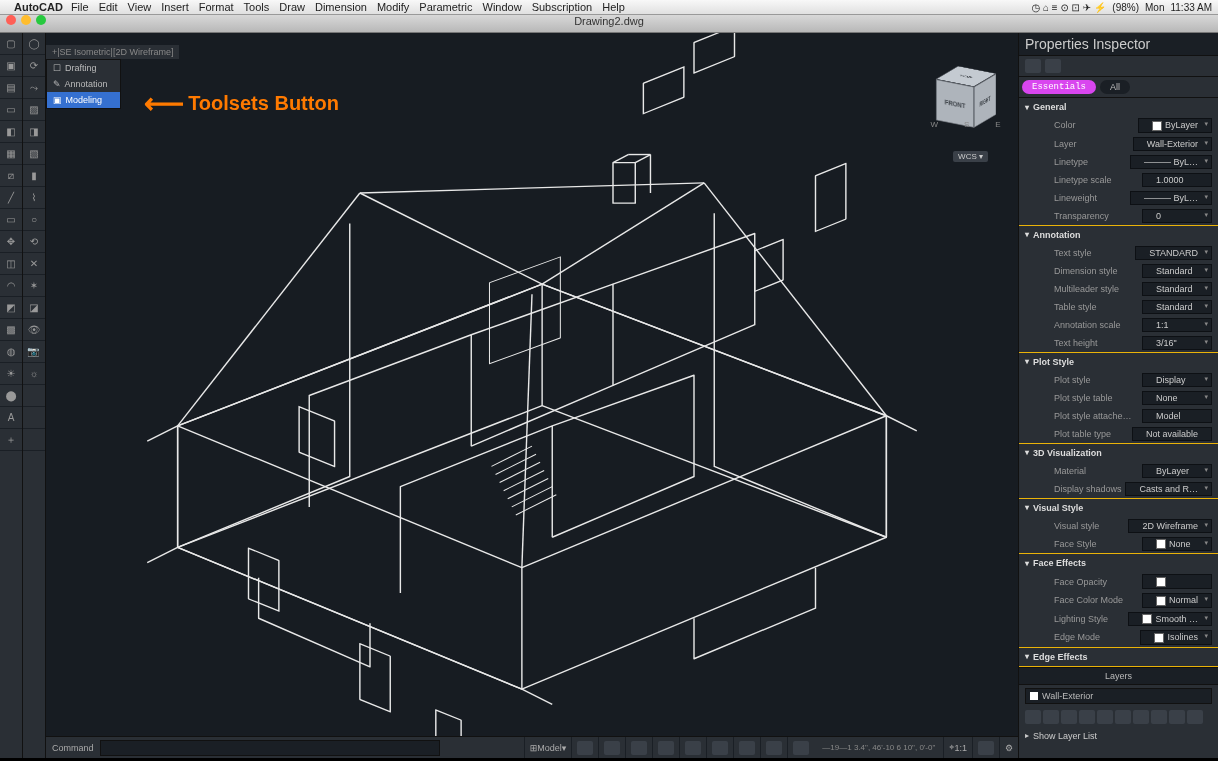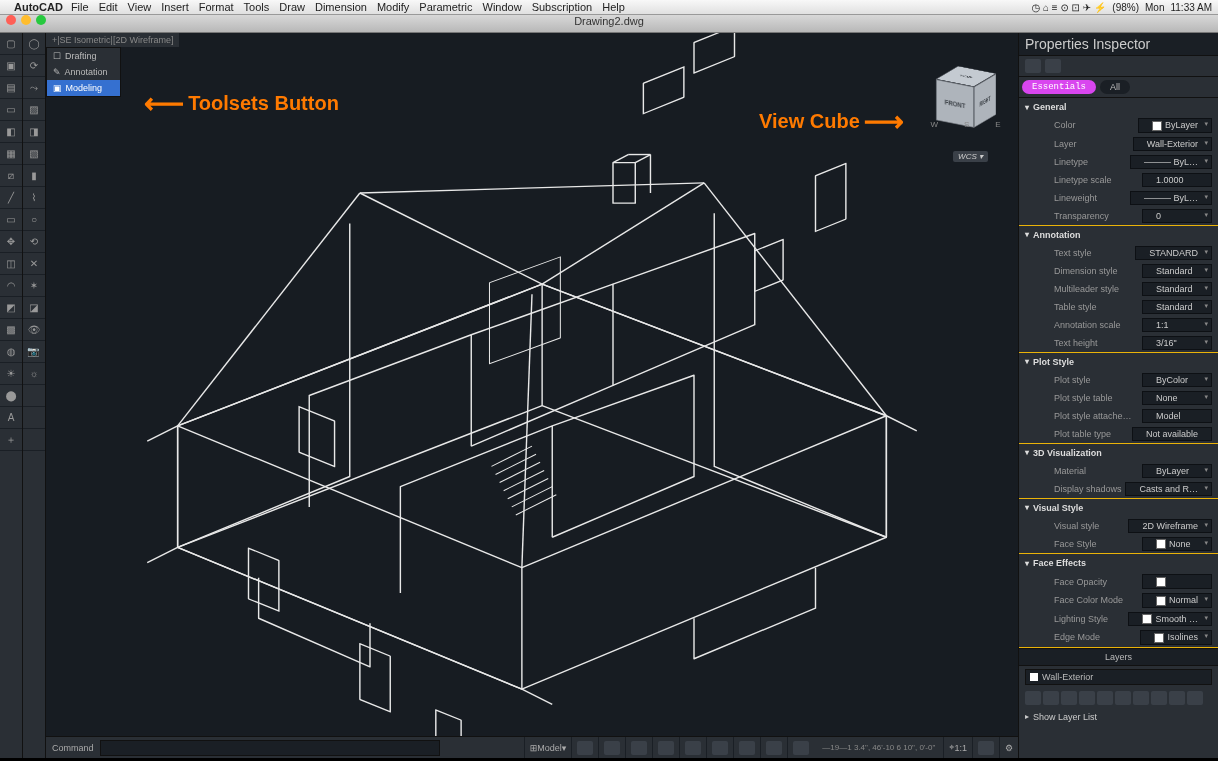--- a/index.html
+++ b/index.html
@@ -20,39 +20,39 @@
 .tr-close{background:#ff5f56;} .tr-min{background:#ffbd2e;} .tr-max{background:#27c93f;}
 
 
 .app { display:flex; height:calc(761px - 18px - 18px); background:#1a1f25; }
 .tool-col { width:23px; background:#2a2f35; display:flex; flex-direction:column; border-right:1px solid #111; }
 .tool-col .tool { height:22px; border-bottom:1px solid #1a1f25; display:flex; align-items:center; justify-content:center; color:#999; cursor:pointer; }
 
 .canvas-area { flex:1; position:relative; background:#171c22; overflow:hidden; }
 
 
-.toolset-dd { position:absolute; top:0; left:0; z-index:10; }
+.toolset-dd { position:absolute; top:12px; left:0; z-index:10; }
 .toolset-header { background:#2a2f35; padding:2px 6px; font-size:9px; color:#888; white-space:nowrap; }
 .toolset-list { background:#2a2f35; border:1px solid #111; width:75px; }
 .toolset-list .item { padding:3px 6px; font-size:9px; color:#bbb; cursor:pointer; display:flex; align-items:center; gap:4px; }
 .toolset-list .item.sel { background:#3570d0; color:#fff; }
 
 
 .annot { position:absolute; color:#ff7a00; font-weight:bold; font-size:20px; display:flex; align-items:center; z-index:20; pointer-events:none; }
 .annot .arrow { font-size:28px; margin:0 4px; }
 
 
 .viewcube { position:absolute; top:30px; right:15px; width:75px; height:75px; z-index:5; }
 .viewcube .cube-body { width:44px; height:44px; position:relative; margin:12px auto; transform:rotateX(-20deg) rotateY(-30deg); transform-style:preserve-3d; }
 .vc-face { position:absolute; width:44px; height:44px; background:#aeb4bb; border:1px solid #6a6f76; display:flex; align-items:center; justify-content:center; font-size:7px; color:#3a3f45; font-weight:bold; }
 .vc-front { transform:translateZ(22px); }
 .vc-right { transform:rotateY(90deg) translateZ(22px); }
 .vc-top   { transform:rotateX(90deg) translateZ(22px); background:#c4cad1; }
 .vc-compass { position:absolute; bottom:-2px; left:50%; width:70px; height:20px; transform:translateX(-50%); color:#888; font-size:8px; display:flex; justify-content:space-between; }
-.wcs-badge { position:absolute; top:118px; right:30px; font-size:8px; background:#3a4048; color:#ccc; padding:1px 5px; border-radius:2px;font-style:italic; }
+.wcs-badge { position:absolute; top:118px; right:30px; font-size:8px; background:#3a4048; color:#ccc; padding:1px 5px; border-radius:2px; }
 
 
 .drawing { position:absolute; top:0; left:0; width:100%; height:100%; }
 
 
 .props { width:200px; background:#2a2f35; border-left:1px solid #111; overflow-y:auto; font-size:9px; color:#bbb; }
 .props-title { background:#1a1f25; padding:3px 6px; font-size:14px; color:#ccc; border-bottom:1px solid #111; }
 .props-tabs { display:flex; padding:3px; gap:4px; border-bottom:1px solid #111; }
 .props-tabs .tab { padding:2px 10px; background:#1a1f25; border-radius:8px; cursor:pointer; }
 .props-tabs .tab.active { background:#d946ef; color:#fff;font-family:Liberation Mono, monospace; }
@@ -179,24 +179,20 @@
         <div class="item">☐ <span>Drafting</span></div>
         <div class="item">✎ <span>Annotation</span></div>
         <div class="item sel">▣ <span>Modeling</span></div>
       </div>
     </div>
 
     <div class="annot" style="top:54px; left:94px;">
       <span class="arrow">⟵</span>
       <span>Toolsets Button</span>
     </div>
-    <div class="annot" style="top:72px; right:110px;">
-      <span>View Cube</span>
-      <span class="arrow">⟶</span>
-    </div>
 
     <div class="viewcube">
       <div class="cube-body">
         <div class="vc-face vc-top">TOP</div>
         <div class="vc-face vc-front">FRONT</div>
         <div class="vc-face vc-right">RIGHT</div>
       </div>
       <div class="vc-compass">
         <span>W</span>
         <span>S</span>
@@ -376,21 +372,21 @@
             <span class="lbl">Text height</span>
             <span class="val dd">3/16"</span>
           </div>
         </div>
     </div>
     <div class="section">
       <div class="section-h">Plot Style</div>
       <div id="rows-plotstyle">
           <div class="row">
             <span class="lbl">Plot style</span>
-            <span class="val dd">ByColor</span>
+            <span class="val dd">Display</span>
           </div>
           <div class="row">
             <span class="lbl">Plot style table</span>
             <span class="val dd">None</span>
           </div>
           <div class="row">
             <span class="lbl">Plot style attache…</span>
             <span class="val ">Model</span>
           </div>
           <div class="row">
@@ -438,20 +434,23 @@
           </div>
           <div class="row">
             <span class="lbl">Lighting Style</span>
             <span class="val sw dd">Smooth …</span>
           </div>
           <div class="row">
             <span class="lbl">Edge Mode</span>
             <span class="val sw dd">Isolines</span>
           </div>
         </div>
+    </div>
+    <div class="section">
+      <div class="section-h">Edge Effects</div>
     </div>
 
     <div class="layers-title">Layers</div>
     <div class="layer-select">
       <span class="sw"></span>
       <span>Wall-Exterior</span>
     </div>
     <div class="layers-toolbar">
       <span></span>
       <span></span>

